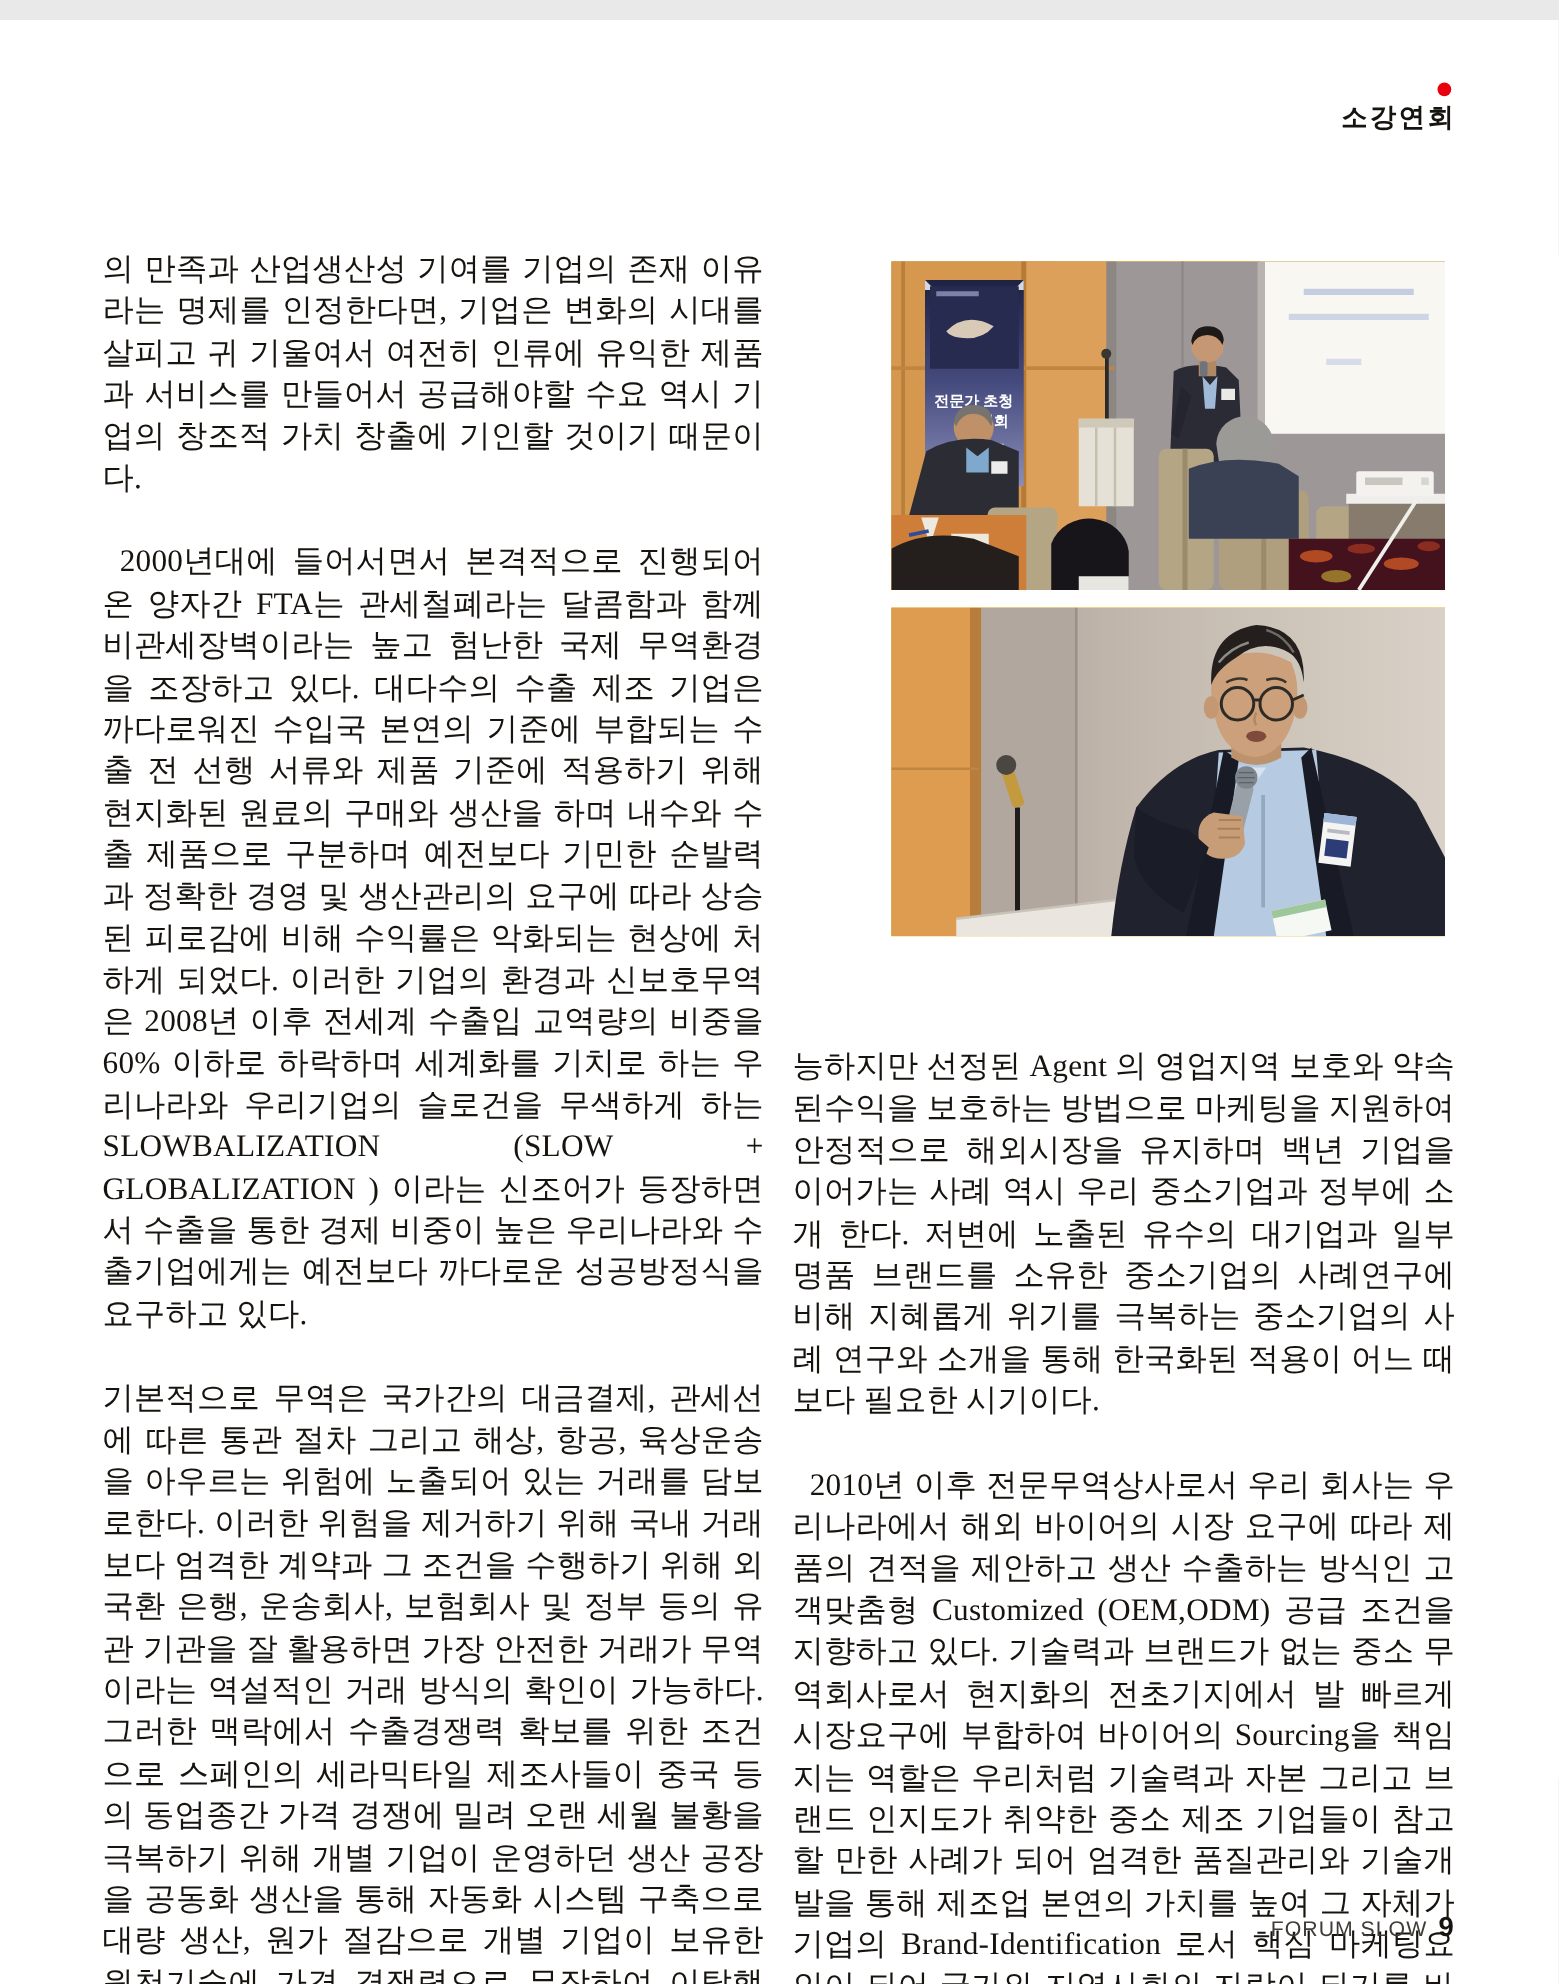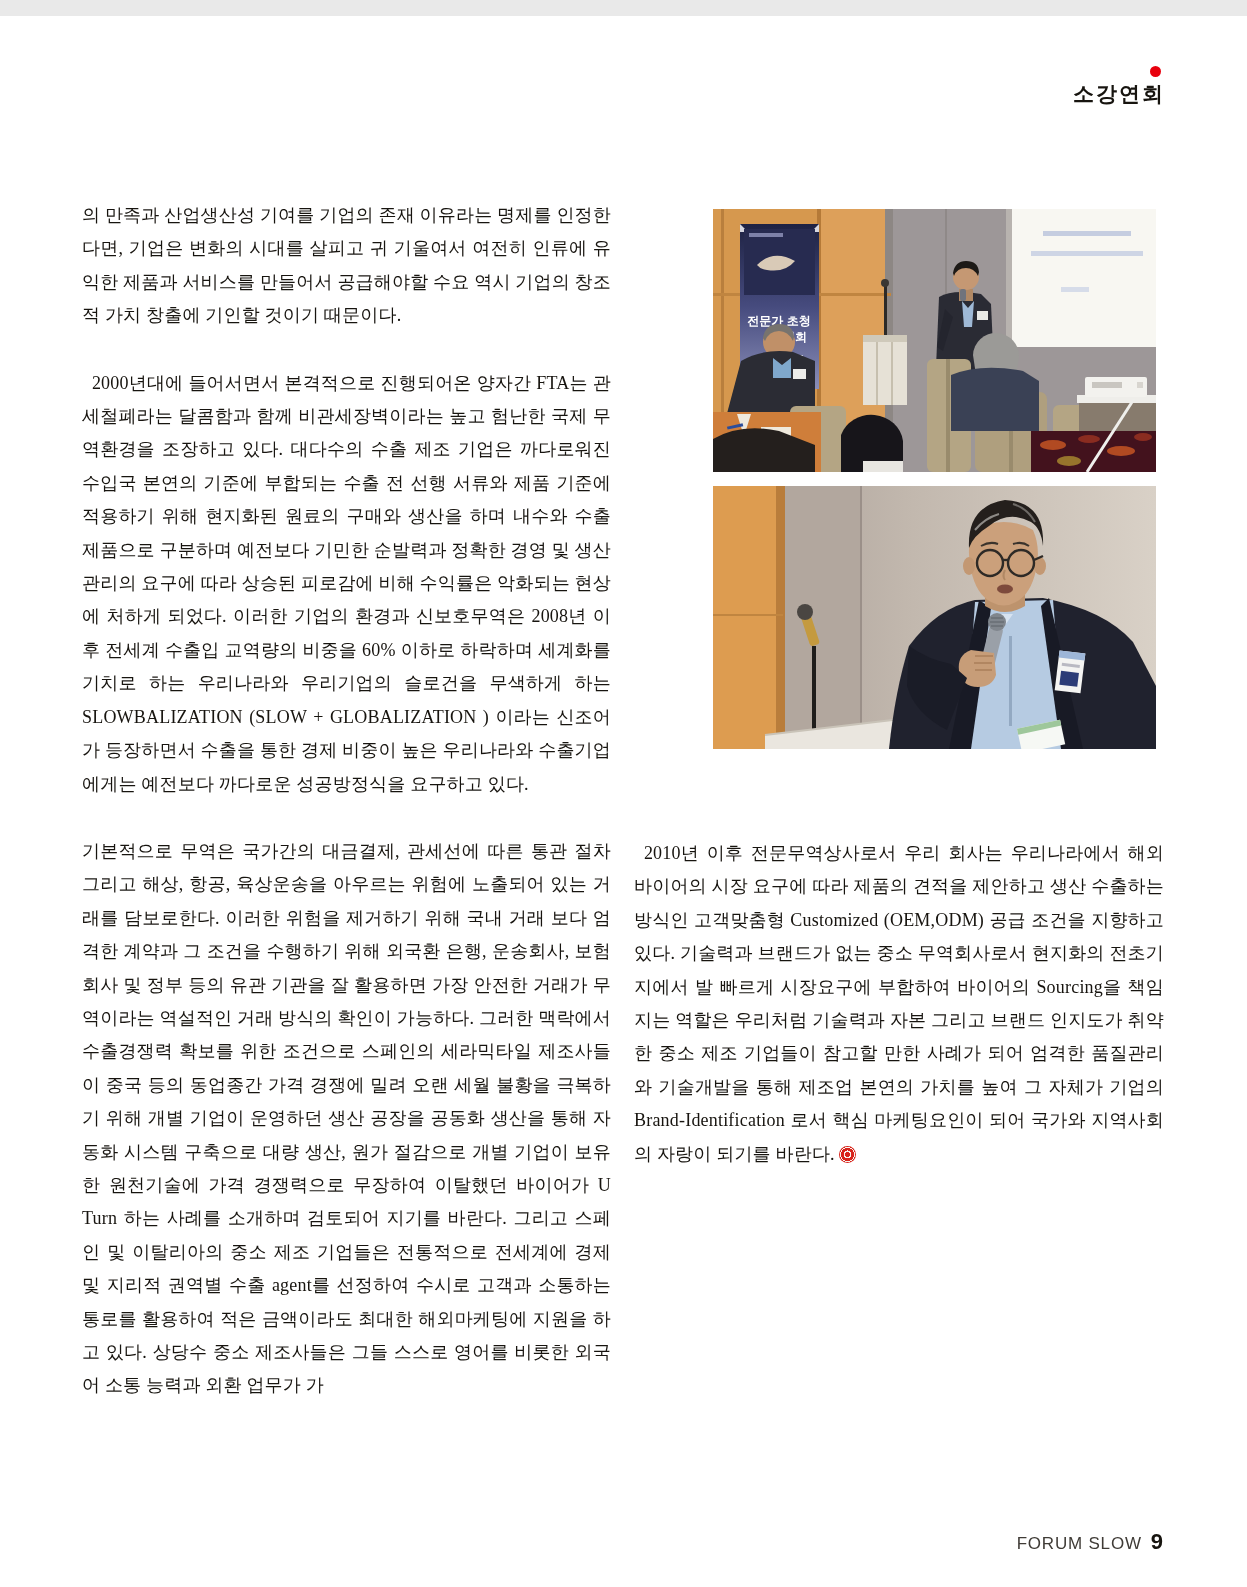--- a/index.html
+++ b/index.html
@@ -9,21 +9,21 @@
     font-family:"Liberation Serif","DejaVu Serif",serif;
   }
   
   .red-dot{position:absolute;left:1150px;top:50px;width:11px;height:11px;border-radius:50%;background:#e8000d;}
   .section-label{
     position:absolute;left:960px;top:64px;width:205px;text-align:right;
     font-family:"Liberation Sans","DejaVu Sans",sans-serif;
     font-size:21px;font-weight:bold;color:#17140f;letter-spacing:2px;
   }
   
-  .body-text p{margin:0;font-size:18px;line-height:33.4px;color:#17140f;
+  .body-text p{margin:0;font-size:25px;line-height:33.4px;color:#17140f;
     text-align:justify;letter-spacing:0.2px;word-break:normal;}
   .body-text p + p{margin-top:34px;}
   .body-text p.indent{text-indent:0.55em;}
   .col-left{position:absolute;left:82px;top:183px;width:529px;}
   .col-right-text{position:absolute;left:634px;top:821px;width:530px;}
   
   .photo{position:absolute;left:713px;width:443px;height:263px;overflow:hidden;background:#eab308;}
   .photo svg{display:block;width:100%;height:100%;}
   #photo1{top:193px;}
   #photo2{top:470px;}
@@ -249,20 +249,21 @@
         <g transform="rotate(-12 328 250)">
           <rect x="306" y="238" width="44" height="25" fill="#f6f8f4"></rect>
           <rect x="306" y="238" width="44" height="6" fill="#9ec79b"></rect>
         </g>
       </g>
     </svg>
   </figure>
 
 
   <div class="col-right-text body-text">
+    <p>능하지만 선정된 Agent 의 영업지역 보호와 약속된수익을 보호하는 방법으로 마케팅을 지원하여 안정적으로 해외시장을 유지하며 백년 기업을 이어가는 사례 역시 우리 중소기업과 정부에 소개 한다. 저변에 노출된 유수의 대기업과 일부 명품 브랜드를 소유한 중소기업의 사례연구에 비해 지혜롭게 위기를 극복하는 중소기업의 사례 연구와 소개을 통해 한국화된 적용이 어느 때 보다 필요한 시기이다.</p>
     <p class="indent"><span>2010년 이후 전문무역상사로서 우리 회사는 우리나라에서 해외 바이어의 시장 요구에 따라 제품의 견적을 제안하고 생산 수출하는 방식인 고객맞춤형 Customized (OEM,ODM) 공급 조건을 지향하고 있다. 기술력과 브랜드가 없는 중소 무역회사로서 현지화의 전초기지에서 발 빠르게 시장요구에 부합하여 바이어의 Sourcing을 책임지는 역할은 우리처럼 기술력과 자본 그리고 브랜드 인지도가 취약한 중소 제조 기업들이 참고할 만한 사례가 되어 엄격한 품질관리와 기술개발을 통해 제조업 본연의 가치를 높여 그 자체가 기업의 Brand-Identification 로서 핵심 마케팅요인이 되어 국가와 지역사회의 자랑이 되기를 바란다.</span><span class="seal"></span></p>
   </div>
 
   <div class="footer">
     <span>FORUM SLOW</span><span class="pagenum">9</span>
   </div>
 
 </div>
 
 </body></html>

